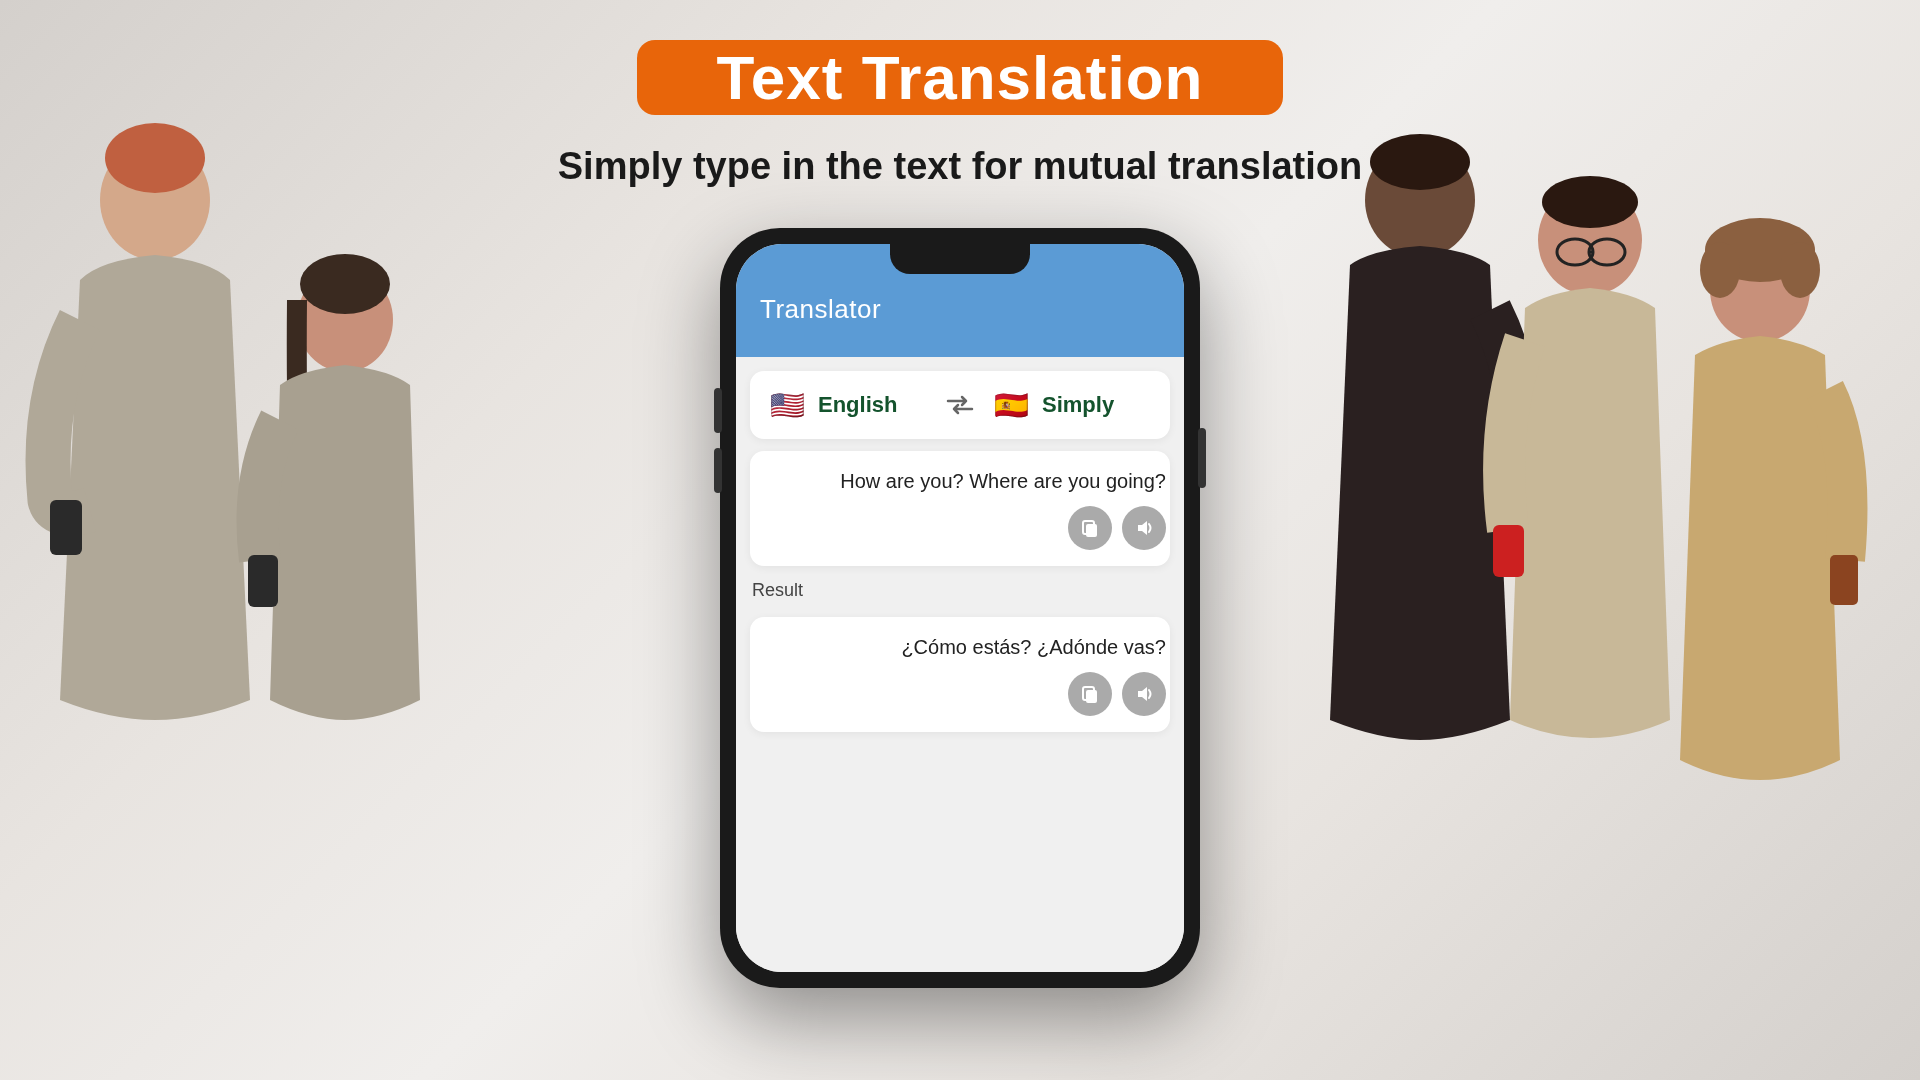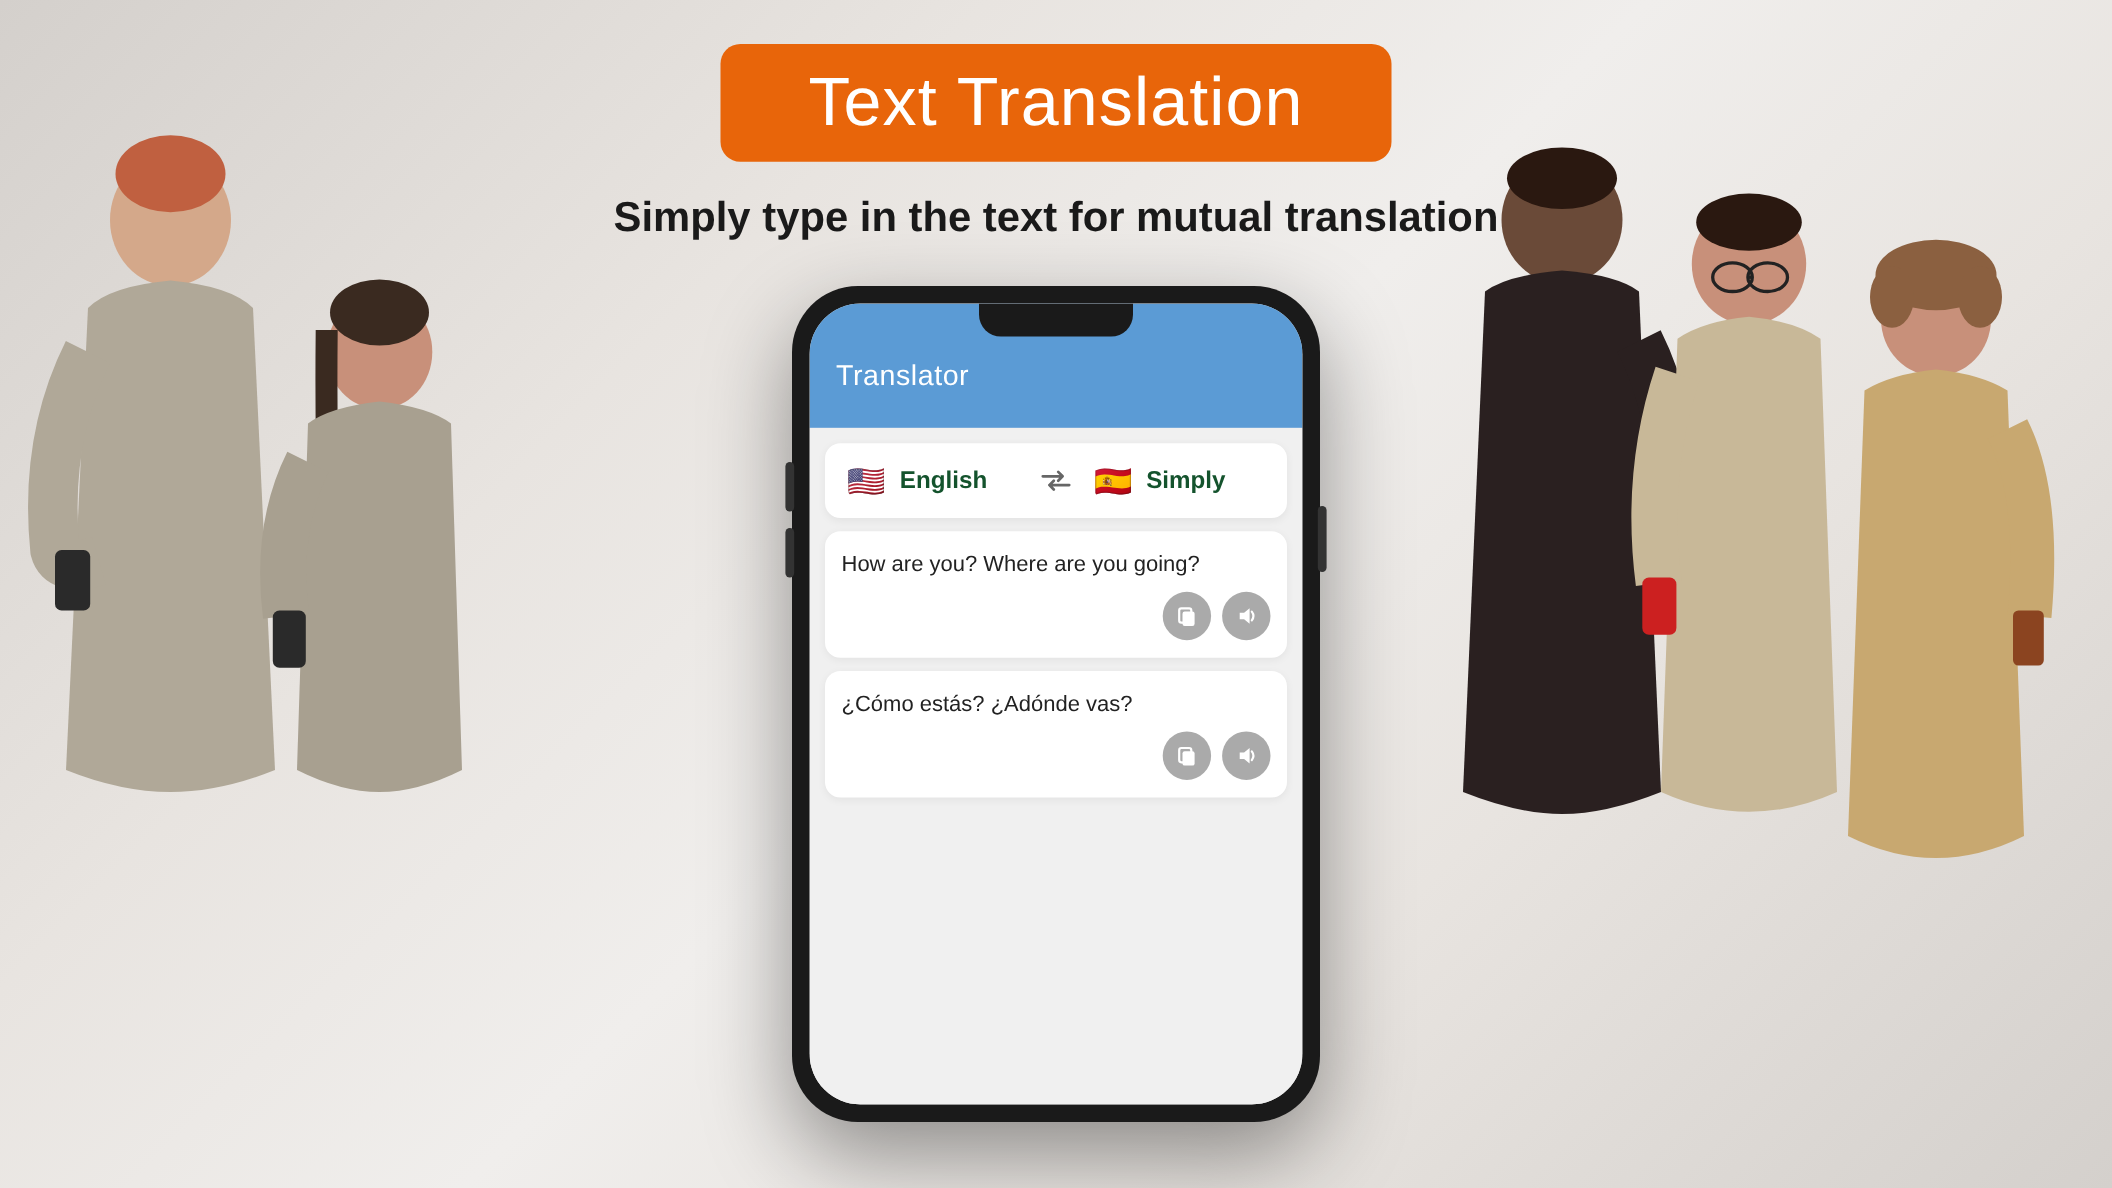--- a/index.html
+++ b/index.html
@@ -22,22 +22,22 @@
       flex-direction: column;
       align-items: center;
       padding-top: 40px;
       z-index: 10;
     }
 
     .title-badge {
       background: #E8650A;
       color: white;
       font-size: 62px;
-      font-weight: 400;
-      padding: 18px 80px;
+      font-weight: 700;
+      padding: 2px 80px;
       border-radius: 18px;
       margin-bottom: 30px;
       letter-spacing: 1px;
     }
 
     .subtitle {
       font-size: 38px;
       font-weight: 800;
       color: #1a1a1a;
       margin-bottom: 40px;
@@ -148,26 +148,27 @@
       align-items: center;
       justify-content: center;
       color: #666;
       font-size: 22px;
       padding: 0 6px;
     }
 
     .translation-box {
       background: white;
       border-radius: 14px;
-      padding: 16px 15px;
+      padding: 16px 4px;
       box-shadow: 0 2px 8px rgba(0,0,0,0.06);
       min-height: 110px;
       display: flex;
       flex-direction: column;
       justify-content: space-between;
+      align-items: flex-end;
     }
 
     .translation-text {
       font-size: 20px;
       color: #222;
       line-height: 1.45;
       flex: 1;
     }
 
     .box-actions {
@@ -347,20 +348,21 @@
             </div>
             <div class="action-btn">
               <svg width="20" height="20" viewBox="0 0 20 20" fill="white">
                 <path d="M4 7 L4 13 L8 13 L13 17 L13 3 L8 7 Z" fill="white"></path>
                 <path d="M15 6 Q18 10 15 14" stroke="white" stroke-width="2" fill="none" stroke-linecap="round"></path>
               </svg>
             </div>
           </div>
         </div>
 
+        <div class="result-label">Result</div>
 
         <div class="translation-box">
           <div class="translation-text">¿Cómo estás? ¿Adónde vas?</div>
           <div class="box-actions">
             <div class="action-btn">
               <svg width="20" height="20" viewBox="0 0 20 20" fill="white">
                 <rect x="6" y="6" width="11" height="13" rx="2" fill="white"></rect>
                 <rect x="3" y="3" width="11" height="13" rx="2" fill="none" stroke="white" stroke-width="2"></rect>
               </svg>
             </div>

